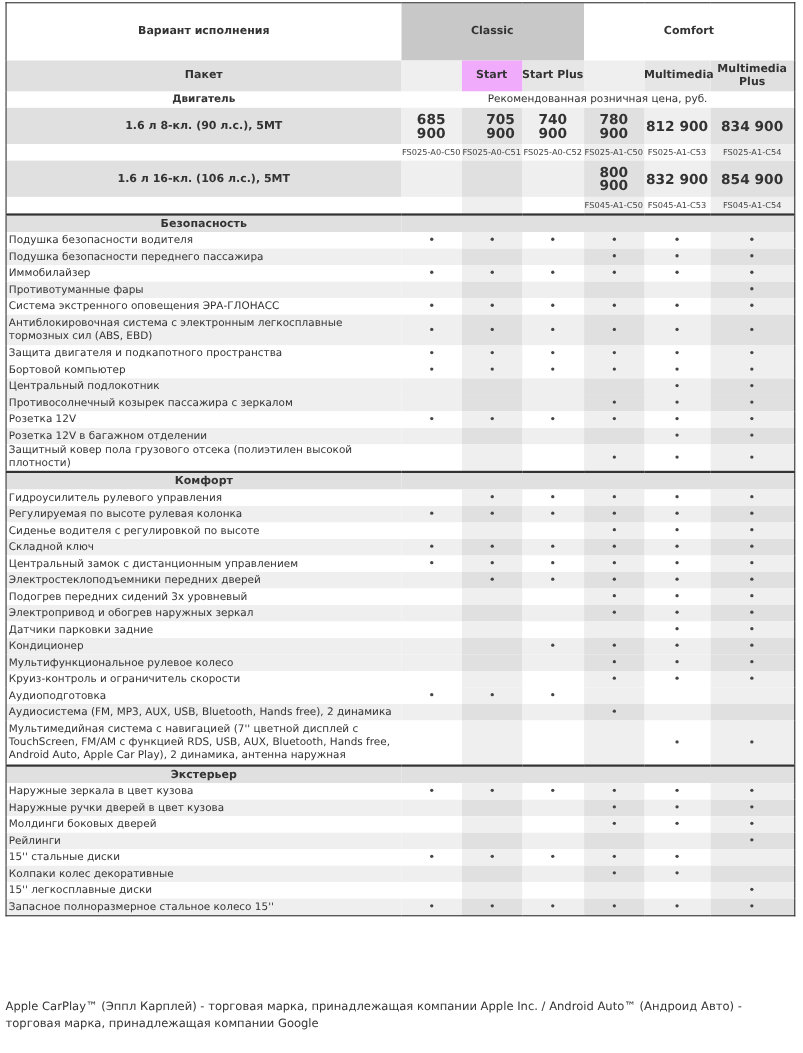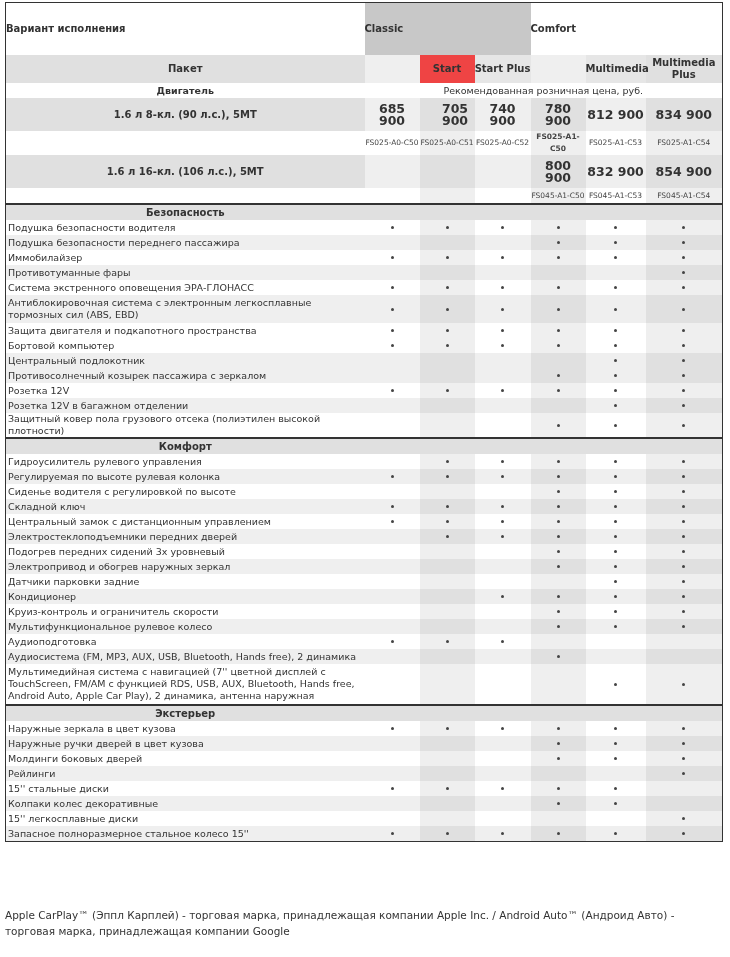--- a/index.html
+++ b/index.html
@@ -8,21 +8,21 @@
   table { border-collapse: collapse; width: 717px; table-layout: fixed; }
   col.c0 { width: 359px; }
   col.c1 { width: 55px; }
   col.c2 { width: 55px; }
   col.c3 { width: 56px; }
   col.c4 { width: 55px; }
   col.c5 { width: 60px; }
   col.c6 { width: 77px; }
   td { padding: 0; font-size: 9.5px; line-height: 12px; vertical-align: middle; }
   table.main { border: 1px solid #333; }
-  .hdr-top td { height: 52px; font-weight: bold; font-size: 10px; color: #333; }
+  .hdr-top td { height: 52px; font-weight: bold; font-size: 10px; text-align: center; color: #333; }
   .hdr-pkg td { height: 28px; font-weight: bold; font-size: 10px; text-align: center; color: #333; line-height: 12px; }
   .hdr-eng td { height: 15px; font-size: 9.5px; text-align: center; }
   .price td { height: 33px; font-weight: bold; font-size: 12.5px; text-align: center; color: #333; }
   .price td.lbl { font-size: 10px; }
   .code td { height: 15px; font-size: 7.5px; text-align: center; color: #444; }
   .sec td { height: 15px; background: #e0e0e0; font-weight: bold; font-size: 10px; text-align: center; border-top: 2px solid #333; }
   .sec td.lbl { text-align: center; }
   .feat td { height: 15px; text-align: center; font-size: 10px; }
   .feat td.lbl { text-align: left; padding-left: 2px; font-size: 9.5px; color: #333; }
   .feat.tall2 td { height: 28px; }
@@ -51,21 +51,21 @@
     </colgroup>
     <tbody id="tbody">
       <tr class="hdr-top">
         <td style="background:#fff;">Вариант исполнения</td>
         <td colspan="3" style="background:#c8c8c8;">Classic</td>
         <td colspan="3" style="background:#fff;">Comfort</td>
       </tr>
       <tr class="hdr-pkg">
         <td style="background:#e0e0e0;">Пакет</td>
         <td style="background:#efefef;"></td>
-        <td style="background:#ef4444;">Start</td>
+        <td style="background:#f0abfc;">Start</td>
         <td style="background:#e6e6e6;">Start Plus</td>
         <td style="background:#efefef;"></td>
         <td style="background:#e6e6e6;">Multimedia</td>
         <td style="background:#e0e0e0;">Multimedia Plus</td>
       </tr>
       <tr class="hdr-eng">
         <td style="font-weight:bold;">Двигатель</td>
         <td colspan="6">Рекомендованная розничная цена, руб.</td>
       </tr>
     <tr class="price">
@@ -75,21 +75,21 @@
           <td style="background: rgb(239, 239, 239);">740 900</td>
           <td style="background: rgb(224, 224, 224);">780 900</td>
           <td style="background: rgb(239, 239, 239);">812 900</td>
           <td style="background: rgb(224, 224, 224);">834 900</td>
         </tr>
         <tr class="code">
           <td style="background: rgb(255, 255, 255);"></td>
           <td style="background: rgb(255, 255, 255);">FS025-A0-C50</td>
           <td style="background: rgb(239, 239, 239);">FS025-A0-C51</td>
           <td style="background: rgb(255, 255, 255);">FS025-A0-C52</td>
-          <td style="background: rgb(239, 239, 239); font-weight: bold;">FS025-A1-C50</td>
+          <td style="background: rgb(239, 239, 239);">FS025-A1-C50</td>
           <td style="background: rgb(255, 255, 255);">FS025-A1-C53</td>
           <td style="background: rgb(239, 239, 239);">FS025-A1-C54</td>
         </tr>
         <tr class="price">
           <td class="lbl" style="background: rgb(224, 224, 224);">1.6 л 16-кл. (106 л.с.), 5МТ</td>
           <td style="background: rgb(239, 239, 239);"></td>
           <td style="background: rgb(224, 224, 224);"></td>
           <td style="background: rgb(239, 239, 239);"></td>
           <td style="background: rgb(224, 224, 224);">800 900</td>
           <td style="background: rgb(239, 239, 239);">832 900</td>
@@ -312,31 +312,31 @@
         </tr>
         <tr class="feat even">
           <td class="lbl">Кондиционер</td>
           <td></td>
           <td class="sh"></td>
           <td><span class="dot"></span></td>
           <td class="sh"><span class="dot"></span></td>
           <td><span class="dot"></span></td>
           <td class="sh"><span class="dot"></span></td>
         </tr>
+        <tr class="feat even">
+          <td class="lbl">Мультифункциональное рулевое колесо</td>
+          <td></td>
+          <td class="sh"></td>
+          <td></td>
+          <td class="sh"><span class="dot"></span></td>
+          <td><span class="dot"></span></td>
+          <td class="sh"><span class="dot"></span></td>
+        </tr>
         <tr class="feat odd">
           <td class="lbl">Круиз-контроль и ограничитель скорости</td>
-          <td></td>
-          <td class="sh"></td>
-          <td></td>
-          <td class="sh"><span class="dot"></span></td>
-          <td><span class="dot"></span></td>
-          <td class="sh"><span class="dot"></span></td>
-        </tr>
-        <tr class="feat even">
-          <td class="lbl">Мультифункциональное рулевое колесо</td>
           <td></td>
           <td class="sh"></td>
           <td></td>
           <td class="sh"><span class="dot"></span></td>
           <td><span class="dot"></span></td>
           <td class="sh"><span class="dot"></span></td>
         </tr>
         <tr class="feat odd">
           <td class="lbl">Аудиоподготовка</td>
           <td><span class="dot"></span></td>

